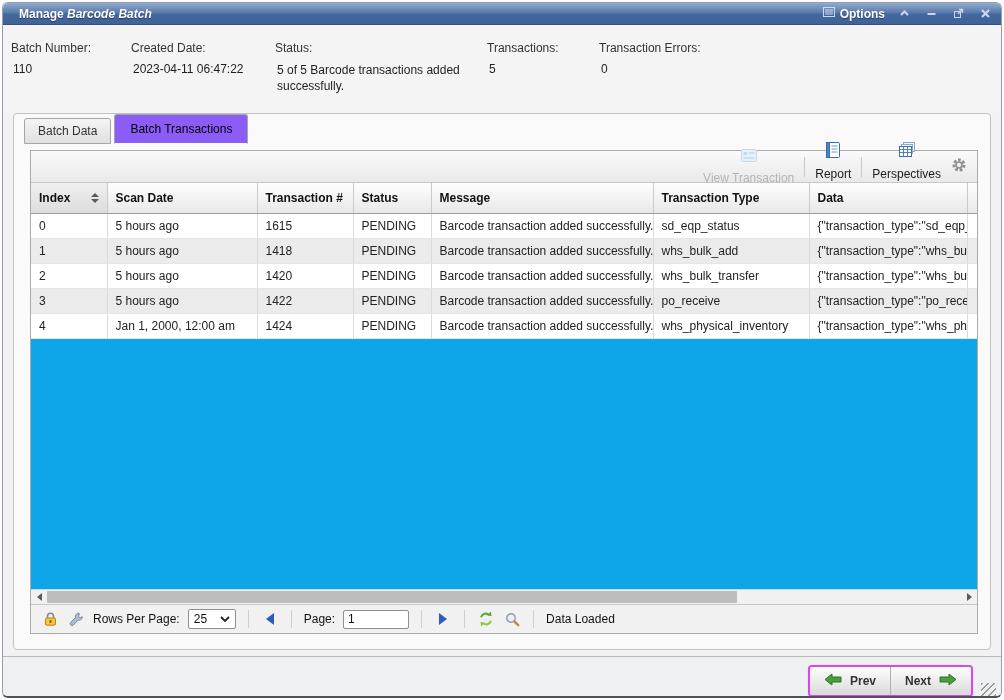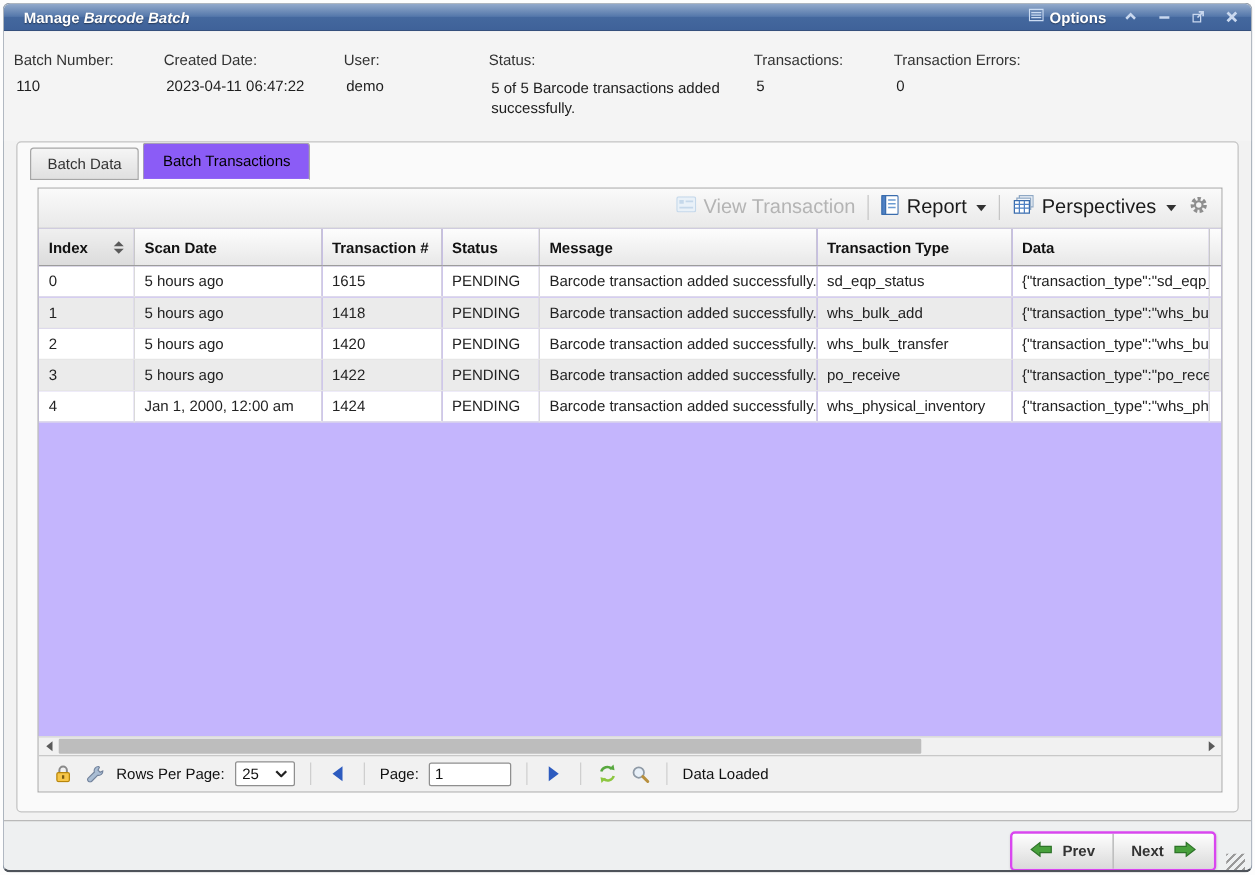--- a/index.html
+++ b/index.html
@@ -40,28 +40,28 @@
     padding:5px 13px; background:linear-gradient(#f5f5f5,#e0e0e0); margin-right:3px; cursor:pointer; }
   .tab.active { background:#8b5cf6; color:#000; padding:7px 15px; border-bottom:1px solid #fcfcfc;margin-top:16px; }
 
   
   .grid { margin:6px 16px 0 16px; width:948px; height:484px;
     border:1px solid #ababab; background:#fff; display:flex; flex-direction:column; }
 
   .gtoolbar { height:32px; background:linear-gradient(#fafafa,#e9e9e9);
     border-bottom:1px solid #c8c8c8; display:flex; align-items:center;
     justify-content:flex-end; gap:10px; padding:0 10px; }
-  .tool { display:flex; align-items:center; gap:6px; font-size:16px; color:#1a1a1a; cursor:pointer; }
+  .tool { display:flex; align-items:center; gap:6px; font-size:12px; color:#1a1a1a; cursor:pointer;flex-direction:column; }
   .tool.disabled { color:#b4b4b4; cursor:default; }
   .tsep { width:1px; height:20px; background:#c6c6c6; }
   .caret-down { width:0; height:0; border-left:4px solid transparent;
     border-right:4px solid transparent; border-top:5px solid #333; margin-left:2px; }
 
   
-  .gbody { height:408px; overflow:hidden; background:#c4b5fd; }
+  .gbody { height:408px; overflow:hidden; background:#0ea5e9; }
   table { border-collapse:collapse; table-layout:fixed; width:946px; }
   thead th { background:linear-gradient(#fdfdfd,#e8e8e8); border-right:1px solid #c9c9c9;
     border-bottom:1px solid #9c9c9c; font-size:12px; font-weight:bold; color:#111;
     text-align:left; padding:0 8px; height:30px; white-space:nowrap; overflow:hidden; cursor:pointer; }
   thead th.sorted { background:linear-gradient(#f0f0f0,#dcdcdc); }
   thead th:last-child { border-right:none; }
   .th-flex { display:flex; align-items:center; justify-content:space-between; }
   .sort-icon { display:inline-flex; flex-direction:column; gap:2px; margin-left:6px; }
   .sort-icon i { display:block; width:0; height:0; border-left:4px solid transparent; border-right:4px solid transparent; }
   .sort-up { border-bottom:4px solid #5a5a5a; }
@@ -153,24 +153,20 @@
   </div>
 
   <div class="info">
     <div class="info-field f-batch">
       <div class="lbl">Batch Number:</div>
       <div class="val">110</div>
     </div>
     <div class="info-field f-created">
       <div class="lbl">Created Date:</div>
       <div class="val">2023-04-11 06:47:22</div>
-    </div>
-    <div class="info-field f-user">
-      <div class="lbl">User:</div>
-      <div class="val">demo</div>
     </div>
     <div class="info-field f-status">
       <div class="lbl">Status:</div>
       <div class="val">5 of 5 Barcode transactions added successfully.</div>
     </div>
     <div class="info-field f-trans">
       <div class="lbl">Transactions:</div>
       <div class="val">5</div>
     </div>
     <div class="info-field f-errors">

